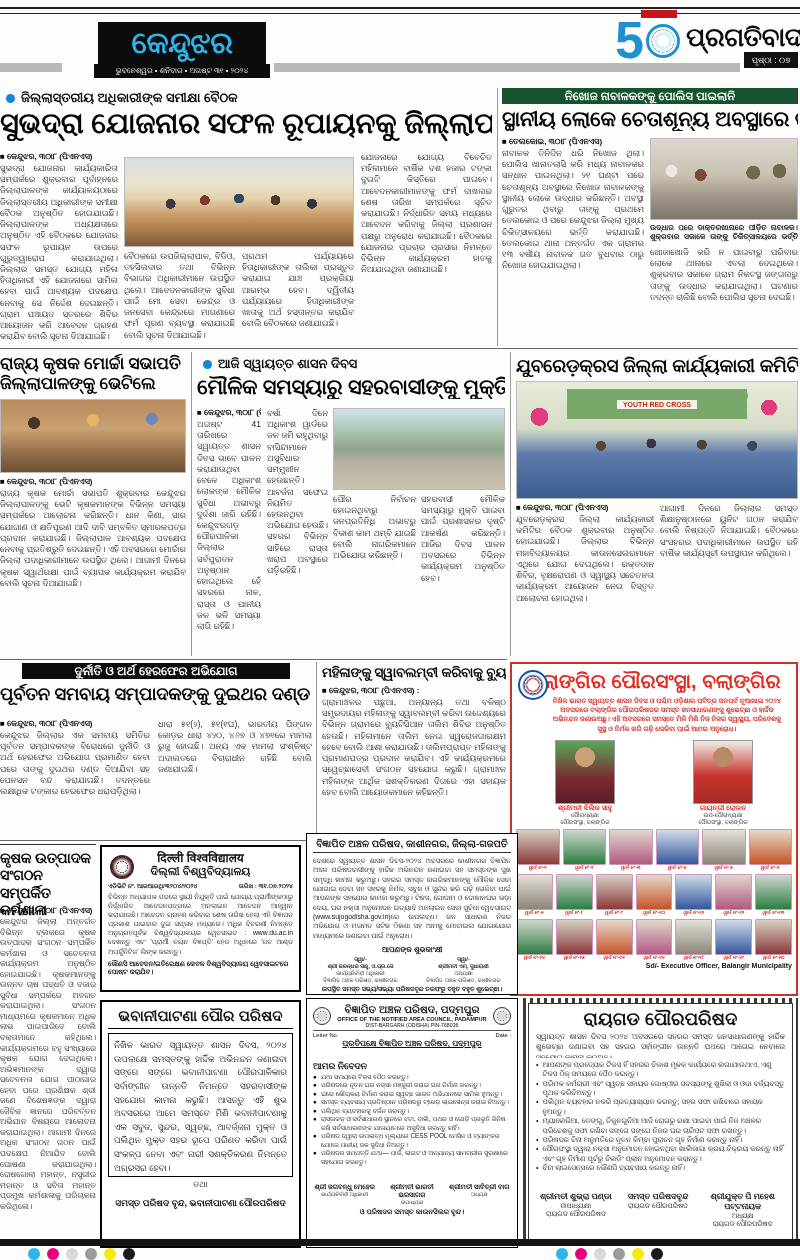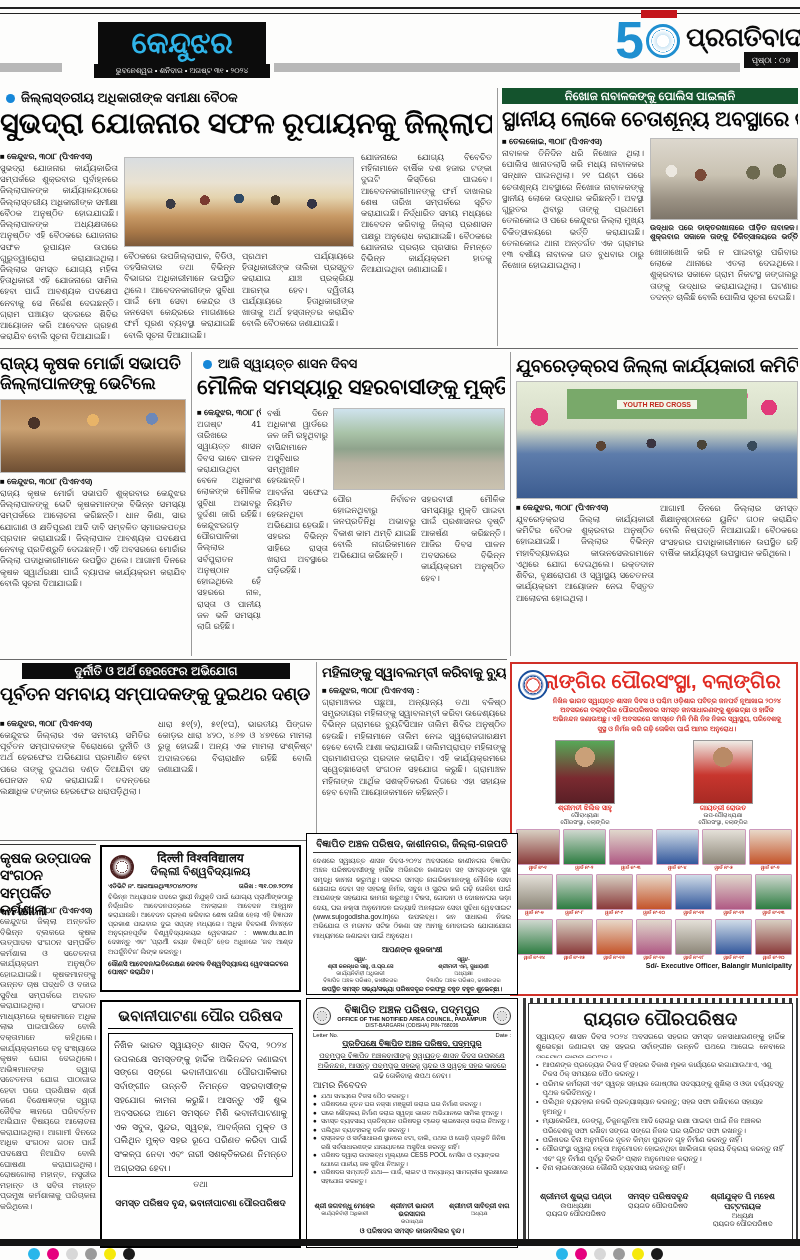--- a/index.html
+++ b/index.html
@@ -346,22 +346,21 @@
         <div style="font-size:5.6px;font-weight:bold">OFFICE OF THE NOTIFIED AREA COUNCIL, PADAMPUR</div>
         <div style="font-size:5.2px">DIST-BARGARH (ODISHA) PIN-768036</div>
       </div>
       <div class="sm-emblem"></div>
     </div>
     <div style="display:flex;justify-content:space-between;font-size:5.8px;border-top:1px solid #555;margin-top:2px;padding-top:1px">
       <span>Letter No.</span>
       <span>Date :</span>
     </div>
     <div style="text-align:center;font-size:8px;font-weight:bold;text-decoration:underline;margin-top:1px;white-space:nowrap;overflow:hidden">ପ୍ରତିପକ୍ଷେ ବିଜ୍ଞାପିତ ଅଞ୍ଚଳ ପରିଷଦ, ପଦ୍ମପୁର</div>
-    <div style="font-size:7.2px;line-height:1.4;text-align:center;text-decoration:underline;margin-top:2px;height:28px;overflow:hidden">ପଦ୍ମପୁର ବିଜ୍ଞାପିତ ଅଞ୍ଚଳବାସୀଙ୍କୁ ସ୍ୱାୟତ୍ତ ଶାସନ ଦିବସ ଉପଲକ୍ଷେ ଅଭିନନ୍ଦନ, ଆସନ୍ତୁ ପଦ୍ମପୁର ସହରକୁ ସୁନ୍ଦର ଓ ସ୍ୱଚ୍ଛ ସହର ଭାବରେ ଗଢ଼ି ତୋଳିବାକୁ ଶପଥ ନେବା।</div>
-    <div style="font-size:9px;font-weight:normal;margin-top:1px">ଆମର ନିବେଦନ</div>
+    <div style="font-size:9px;font-weight:bold;margin-top:12px">ଆମର ନିବେଦନ</div>
     <div style="font-size:6.4px;line-height:1.32;margin-top:1px;height:108px;overflow:hidden">
       <div class="bullet-li">
           <span class="bmark">●</span>
           <span>ଯଥା ସମୟରେ ଟିକସ ପୈଠ କରନ୍ତୁ।</span>
         </div>
       <div class="bullet-li">
           <span class="bmark">●</span>
           <span>ପରିଷଦରେ ନୂତନ ଘର ନକ୍ସା ମଞ୍ଜୁରୀ କରାଇ ଘର ନିର୍ମାଣ କରନ୍ତୁ।</span>
         </div>
       <div class="bullet-li">

